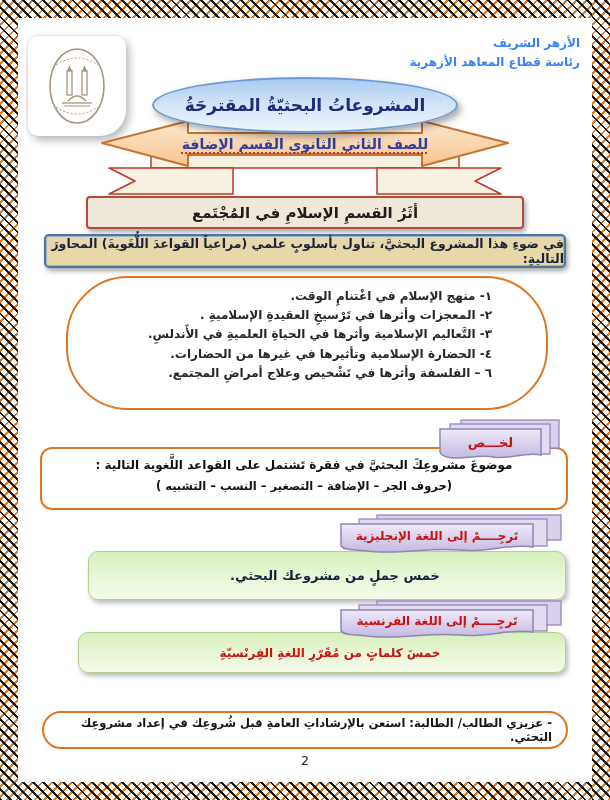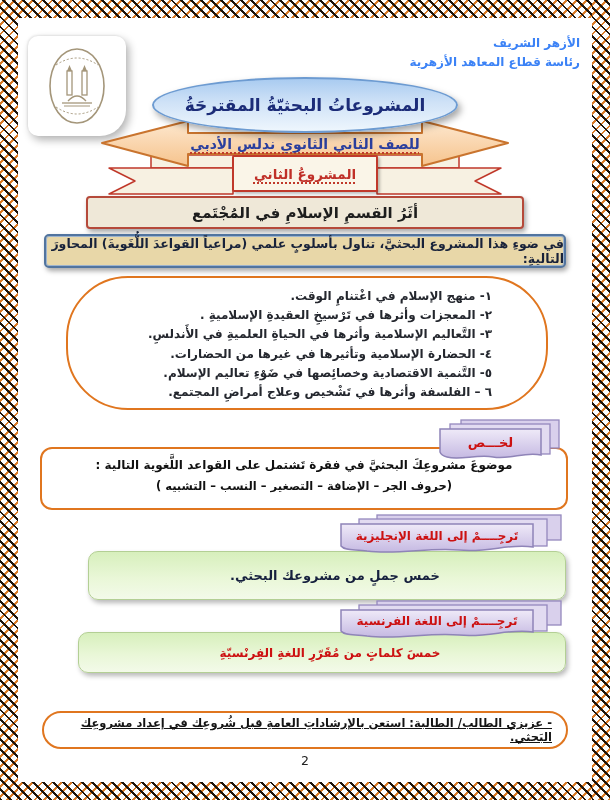--- a/index.html
+++ b/index.html
@@ -122,21 +122,21 @@
   .green-en { left:88px; top:551px; width:478px; height:49px;
     font-size:13px; font-weight:bold; color:#16203e; }
   .green-fr { left:78px; top:632px; width:488px; height:41px;
     font-size:12px; font-weight:bold; color:#cc1111; }
 
   
   .footer-note {
     left:42px; top:711px; width:526px; height:38px;
     border:2px solid #e0761f; border-radius:19px; background:#fff;
     display:flex; align-items:center; z-index:4;
-    padding:0 14px; font-size:11.5px; font-weight:bold; color:#141414;text-decoration:underline;
+    padding:0 14px; font-size:11.5px; font-weight:bold; color:#141414;
   }
   .page-num {
     left:0; top:753px; width:610px; text-align:center;
     font-size:12.5px; color:#222; z-index:4;
   }
 </style>
 </head>
 <body>
 
 <div class="page">
@@ -169,50 +169,46 @@
   <svg class="abs arrow-wrap" width="410" height="49" viewBox="0 0 410 49">
     <defs>
       <linearGradient id="peach" x1="0" y1="0" x2="0" y2="1">
         <stop offset="0" stop-color="#fde8cf"></stop>
           <stop offset="1" stop-color="#f6c38d"></stop>
       </linearGradient>
     </defs>
     <polygon points="2,24 88,2 88,14 322,14 322,2 408,24 322,47 322,35 88,35 88,47" fill="url(#peach)" stroke="#c9742e" stroke-width="2" stroke-linejoin="round"></polygon>
   </svg>
   <div class="abs arrow-text">
-    <span>للصف الثاني الثانوي ندلس الأدبي</span>
+    <span>للصف الثاني الثانوي القسم الإضافة</span>
   </div>
 
   <div class="abs ellipse-banner">
     <span>المشروعاتُ البحثيّةُ المقترحَةُ</span>
   </div>
 
   <svg class="abs ribbon-wrap" width="400" height="44" viewBox="0 0 400 44">
     <rect x="46" y="3" width="308" height="13" fill="#f7f1e2" stroke="#c0392b" stroke-width="1.5"></rect>
     <path d="M4,16 L128,16 L128,42 L4,42 L30,29 Z" fill="#f7f1e2" stroke="#c0392b" stroke-width="1.5" stroke-linejoin="round"></path>
     <path d="M396,16 L272,16 L272,42 L396,42 L370,29 Z" fill="#f7f1e2" stroke="#c0392b" stroke-width="1.5" stroke-linejoin="round"></path>
   </svg>
-  <div class="abs ribbon-box">
-    <span>المشروعُ الثاني</span>
-  </div>
 
   <div class="abs title-box">
     <span>أثَرُ القسمِ الإسلامِ في المُجْتَمع</span>
   </div>
 
   <div class="abs instruction-bar">
     <span>في ضوءِ هذا المشروع البحثيَّ، تناول بأسلوبٍ علمي (مراعياً القواعدَ اللُّغَويةَ) المحاورَ التاليةِ:</span>
   </div>
 
   <div class="abs topics-box">
     <div class="topic-item">١- منهج الإسلام في اغْتنامِ الوقت.</div>
     <div class="topic-item">٢- المعجزات وأثرها في تَرْسيخِ العقيدةِ الإسلاميةِ .</div>
     <div class="topic-item">٣- التَّعاليم الإسلامية وأثرها في الحياةِ العلميةِ في الأَندلسِ.</div>
     <div class="topic-item">٤- الحضارة الإسلامية وتأثيرها في غيرها من الحضارات.</div>
-    <div class="topic-item">٥- التَّنمية الاقتصادية وخصائِصها في ضَوْءِ تعاليم الإسلام.</div>
     <div class="topic-item">٦ – الفلسفة وأثرها في تَشْخيص وعلاج أمراضِ المجتمع.</div>
   </div>
 
   <div class="abs tag-wrap" style="left:437px; top:419px; width:126px; height:50px;">
     <svg width="126" height="50" viewBox="0 0 126 50">
       <defs>
         <linearGradient id="lav" x1="0" y1="0" x2="0" y2="1">
           <stop offset="0" stop-color="#efeaf8"></stop>
             <stop offset="1" stop-color="#c5b9e2"></stop>
         </linearGradient>

